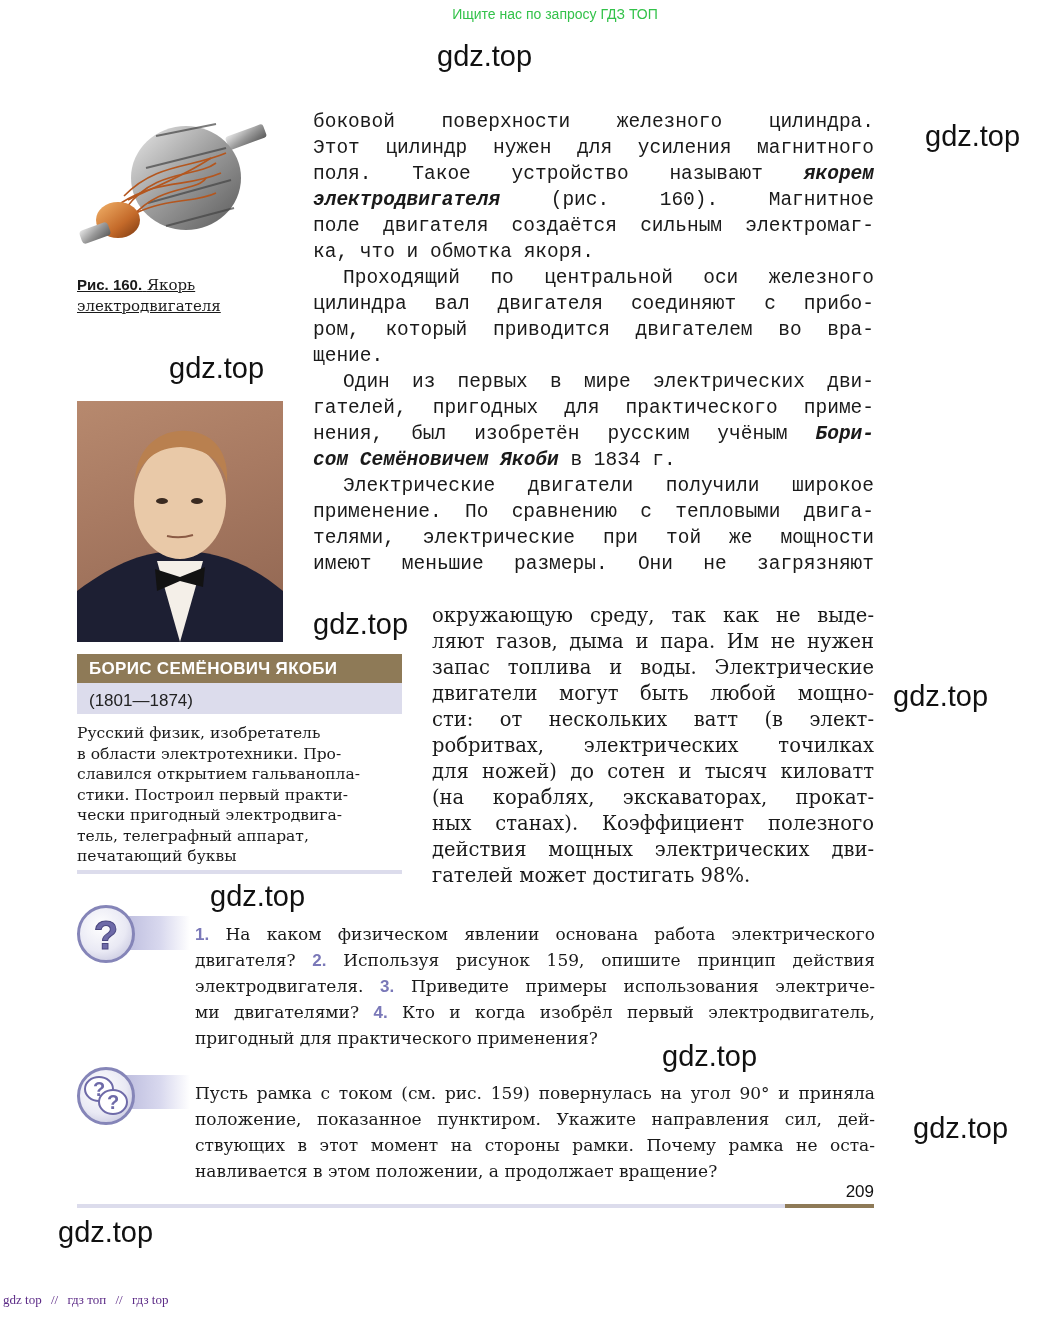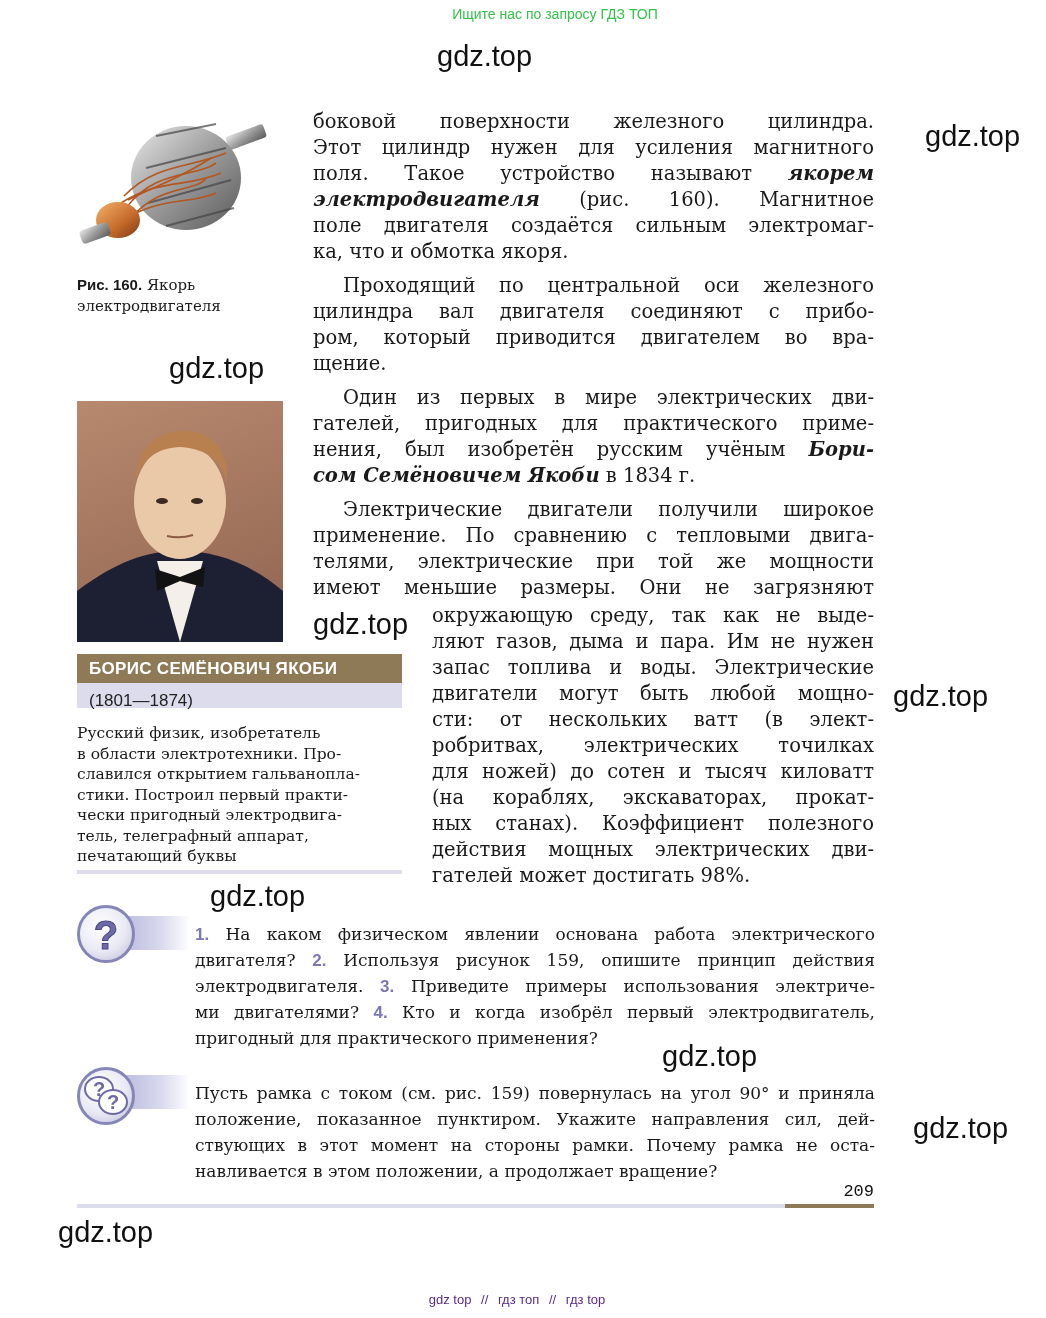--- a/index.html
+++ b/index.html
@@ -3,50 +3,50 @@
 <meta charset="utf-8">
 <style>
   * { box-sizing: border-box; margin: 0; padding: 0; }
   html, body { width: 1046px; height: 1318px; background: #ffffff; overflow: hidden; }
   body { position: relative; font-family: "DejaVu Serif", "Liberation Serif", serif; color: #1a1a1a; }
 
   .abs { position: absolute; }
 
   .top-banner { left: 0; width: 1046px; top: 6px; text-align: center; font-family: "Liberation Sans", sans-serif; font-size: 14px; color: #33c24a; margin-left: 32px; }
   .watermark { font-family: "Liberation Sans", sans-serif; font-size: 29px; color: #111; white-space: nowrap; }
-  .footer-links { left: 0; width: 1034px; top: 1292px; text-align: center; font-family: Liberation Sans, sans-serif; font-size: 13px; color: #5b2a86; }
+  .footer-links { left: 0; width: 1034px; top: 1292px; text-align: left; font-family: Liberation Serif, serif; font-size: 13px; color: #5b2a86; }
   .footer-links span { margin: 0 3px; }
 
   
   .body-text { font-size: 19.5px; line-height: 26px; text-align: justify; }
   .line { display: block; text-align: justify; text-align-last: justify; white-space: nowrap; height: 26px; }
   .line.last { text-align-last: left; }
-  .indent { padding-left: 30px; margin-top: 8px; }
+  .indent { padding-left: 30px; }
   .bi { font-weight: bold; font-style: italic; }
 
   
   .armature { left: 76px; top: 108px; width: 196px; height: 152px; }
-  .fig-caption { left: 77px; top: 274px; font-size: 15px; line-height: 21px; color: #1a1a1a; }
+  .fig-caption { left: 77px; top: 274px; font-size: 15px; line-height: 21px; color: #1a1a1a; text-decoration: underline; }
   .fig-caption b { font-family: "Liberation Sans", sans-serif; font-weight: bold; }
 
   
   .portrait { left: 77px; top: 401px; width: 206px; height: 241px; background: linear-gradient(160deg, #b7896e 0%, #a87a62 40%, #8e6450 100%); overflow: hidden; }
 
   .bio-name { left: 77px; top: 654px; width: 325px; height: 29px; background: #8e7a57; color: #fff; font-family: "Liberation Sans", sans-serif; font-weight: bold; font-size: 17px; line-height: 29px; padding-left: 12px; letter-spacing: 0.3px; }
-  .bio-years { left: 77px; top: 683px; width: 325px; height: 25px; background: #dcdcec; font-family: "Liberation Sans", sans-serif; font-size: 17px; line-height: 35px; padding-left: 12px; color: #222; }
+  .bio-years { left: 77px; top: 683px; width: 325px; height: 31px; background: #dcdcec; font-family: "Liberation Sans", sans-serif; font-size: 17px; line-height: 35px; padding-left: 12px; color: #222; }
   .bio-text { left: 77px; top: 723px; font-size: 15.5px; line-height: 20.5px; color: #1a1a1a; }
   .bio-rule { left: 77px; top: 870px; width: 325px; height: 4px; background: #dcdcec; }
 
   
   .q-icon { width: 58px; height: 58px; border-radius: 50%; background: radial-gradient(circle at 40% 35%, #ffffff 0%, #e9e9f4 55%, #b9b9d6 100%); border: 3px solid #8585b8; }
   .q-band { height: 34px; background: linear-gradient(90deg, #b6b6da 0%, #d8d8ee 60%, #ffffff 100%); }
   .q-text { font-size: 17px; line-height: 20.8px; color: #1a1a1a; }
   .qnum { font-family: "Liberation Sans", sans-serif; font-weight: bold; color: #7a78b8; }
 
-  .page-num { left: 820px; top: 1182px; width: 54px; text-align: right; font-family: Liberation Mono, monospace; font-size: 17px; color: #111; }
+  .page-num { left: 820px; top: 1182px; width: 54px; text-align: right; font-family: Liberation Sans, sans-serif; font-size: 17px; color: #111; }
   .page-rule-light { left: 77px; top: 1204px; width: 708px; height: 4px; background: #dcdcec; }
   .page-rule-dark { left: 785px; top: 1204px; width: 89px; height: 4px; background: #8e7a57; }
 </style>
 </head>
 <body>
 
 <div class="abs top-banner">Ищите нас по запросу ГДЗ ТОП</div>
 
 <div class="abs watermark" style="left:437px;top:40px;">gdz.top</div>
 <div class="abs watermark" style="left:925px;top:120px;">gdz.top</div>
@@ -95,21 +95,21 @@
     <ellipse cx="42" cy="112" rx="22" ry="18" fill="url(#copper)"></ellipse>
 
     <rect x="4" y="118" width="30" height="14" rx="4" fill="url(#steel)" transform="rotate(-20 19 125)"></rect>
   </svg>
 </div>
 <div class="abs fig-caption">
   <div><b>Рис. 160.</b> <span>Якорь</span></div>
   <div>электродвигателя</div>
 </div>
 
-<div class="abs body-text" style="left:313px;top:109px;width:561px;">
+<div class="abs body-text" style="left:313px;top:109px;width:561px;font-family:Liberation Mono, monospace;">
   <span class="line">боковой поверхности железного цилиндра.</span>
   <span class="line">Этот цилиндр нужен для усиления магнитного</span>
   <span class="line"><span>поля. Такое устройство называют</span> <span class="bi">якорем</span></span>
   <span class="line"><span class="bi">электродвигателя</span> <span>(рис. 160). Магнитное</span></span>
   <span class="line">поле двигателя создаётся сильным электромаг-</span>
   <span class="line last">ка, что и обмотка якоря.</span>
 
   <span class="line indent">Проходящий по центральной оси железного</span>
   <span class="line">цилиндра вал двигателя соединяют с прибо-</span>
   <span class="line">ром, который приводится двигателем во вра-</span>

